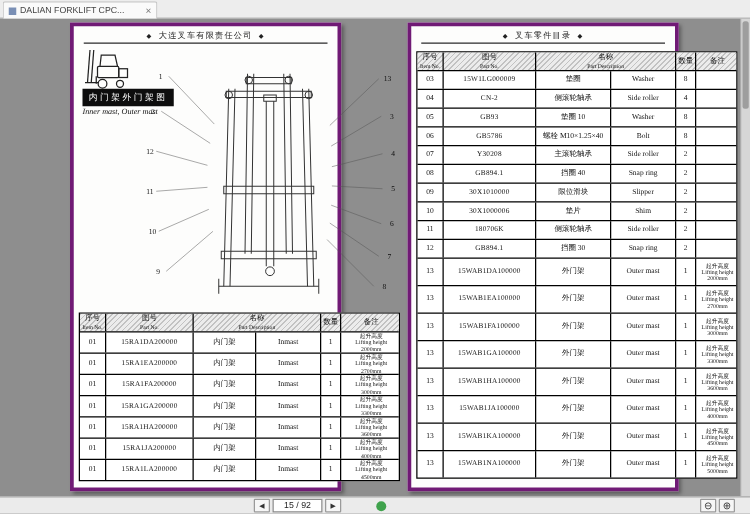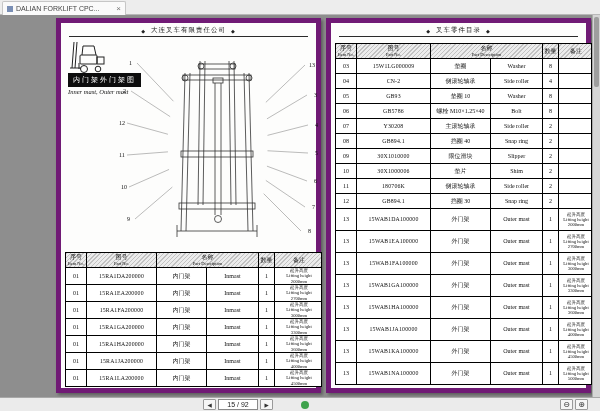--- a/index.html
+++ b/index.html
@@ -8,21 +8,21 @@
 
   
   .tabbar{position:absolute;top:0;left:0;right:0;height:15px;background:#ededed;border-bottom:1px solid #b8b8b8}
   .tab{position:absolute;left:2px;top:1px;width:124px;height:14px;background:#fafafa;border:1px solid #c6c6c6;border-bottom:none;border-radius:2px 2px 0 0;display:flex;align-items:center;gap:3px;padding:0 4px;font-size:7px;color:#444}
   .tab-fav{width:6px;height:6px;background:#7a8fb5;flex:none}
   .tab-title{white-space:nowrap;overflow:hidden;flex:1}
   .tab-close{font-size:8px;color:#777;line-height:1;cursor:default}
 
   
   .viewer{position:absolute;top:15px;left:0;right:0;bottom:14px;background:#8e8e8e}
-  .page{position:absolute;top:3px;width:265px;height:375px;background:#fdfdfc;border:5px solid #701a75;box-shadow:2px 2px 3px rgba(0,0,0,.35);font-family:"Liberation Serif","DejaVu Serif",serif;color:#111}
+  .page{position:absolute;top:3px;width:217px;height:375px;background:#fdfdfc;border:3px solid #701a75;box-shadow:2px 2px 3px rgba(0,0,0,.35);font-family:"Liberation Serif","DejaVu Serif",serif;color:#111}
   .page-left{left:56px}
   .page-right{left:326px}
 
   .pg-hdr{position:absolute;top:3px;left:0;right:0;display:flex;justify-content:center;align-items:center;gap:5px;font-size:6.5px;letter-spacing:1px;color:#1a1a1a}
   .orn{font-size:5px;color:#222}
   .hdr-rule{position:absolute;top:13px;left:8px;right:8px;height:1px;background:#2a2a2a}
 
   .logo{position:absolute;left:6px;top:17px}
   .title-box{position:absolute;left:7px;top:50px;background:#0d0d0d;color:#fff;font-size:7px;padding:2px 5px;letter-spacing:2px;white-space:nowrap}
   .title-en{position:absolute;left:7px;top:65px;font-size:6.5px;font-style:italic;color:#111;white-space:nowrap}

